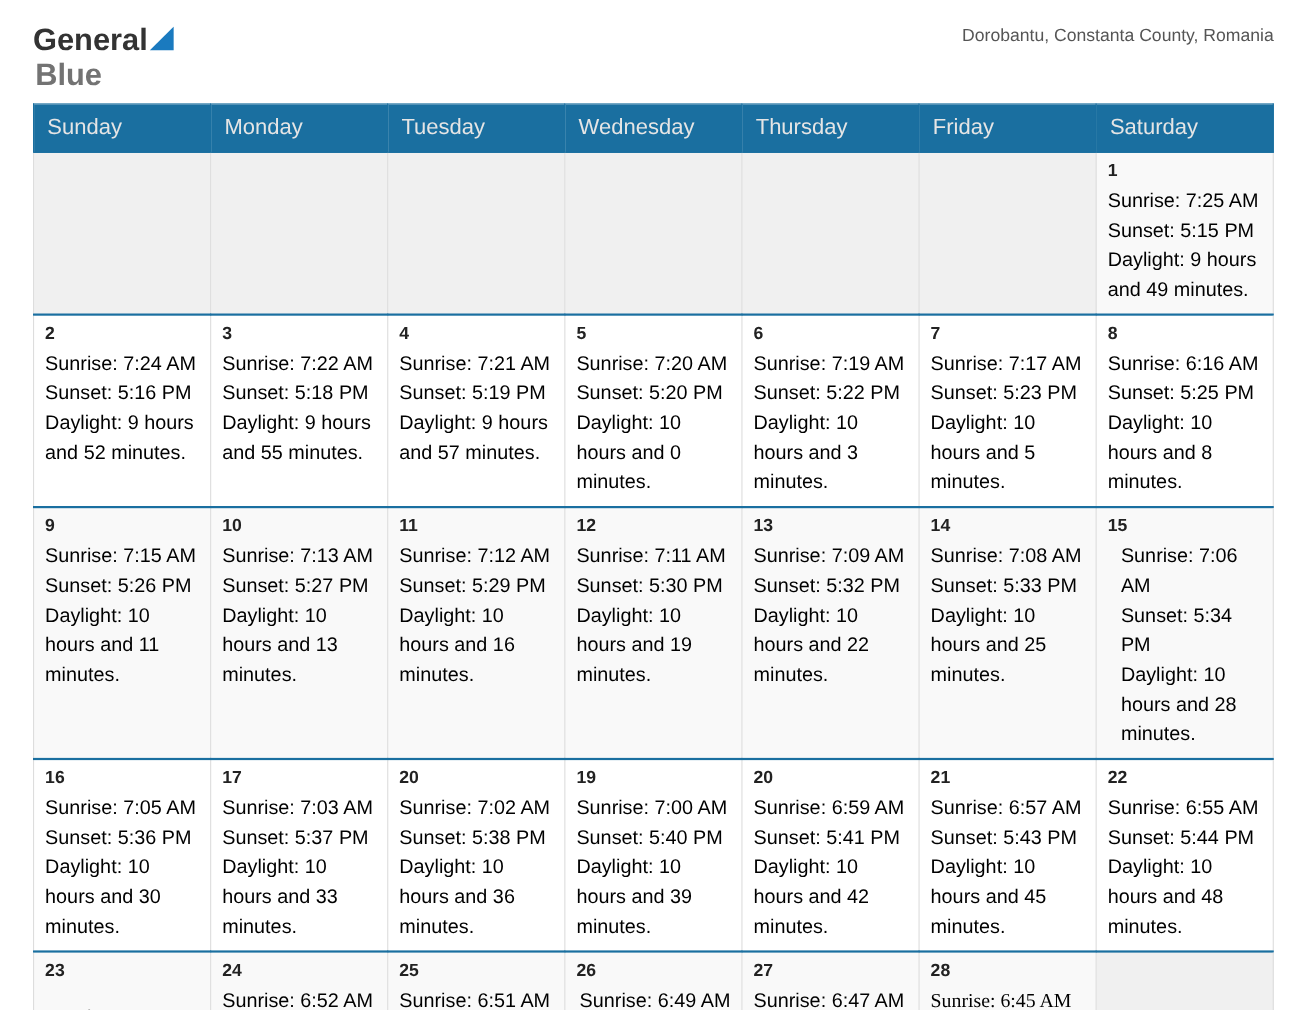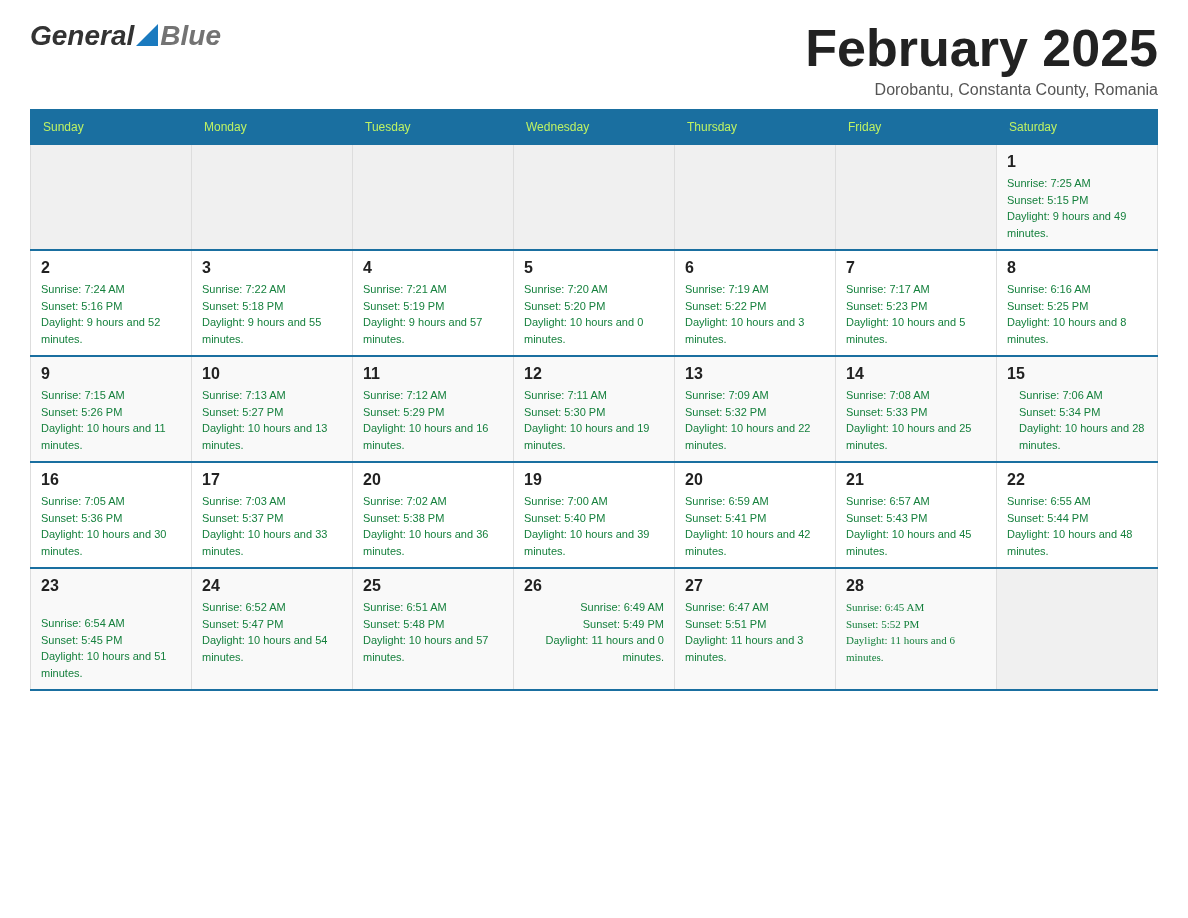--- a/index.html
+++ b/index.html
@@ -21,22 +21,21 @@
       font-weight: bold;
       color: #333;
     }
     .logo-text-blue {
       font-size: 28px;
       font-weight: bold;
       color: #737373;
     }
     .logo-wrapper {
       display: flex;
-      flex-direction: row;
-      font-style: italic;
+      flex-direction: column;
     }
     .logo-top {
       display: flex;
       align-items: center;
     }
     .logo-bottom {
       display: flex;
       align-items: center;
       margin-left: 2px;
     }
@@ -56,24 +55,24 @@
     }
     .calendar {
       width: 100%;
       border-collapse: collapse;
       margin-top: 10px;
     }
     .calendar thead tr {
       background-color: #1a6fa0;
     }
     .calendar thead th {
-      color: #bef264;
+      color: #e5e5e5;
       padding: 10px 12px;
       text-align: left;
-      font-size: 12px;
+      font-size: 20px;
       font-weight: normal;
       border: 1px solid #1a6fa0;
     }
     .calendar tbody tr {
       border-bottom: 2px solid #1a6fa0;
     }
     .calendar tbody td {
       vertical-align: top;
       padding: 8px 10px;
       border-right: 1px solid #ddd;
@@ -91,22 +90,22 @@
       background: #fff;
     }
     .day-number {
       font-size: 16px;
       font-weight: bold;
       color: #222;
       margin-bottom: 4px;
       display: block;
     }
     .day-info {
-      font-size: 11px;
-      color: #15803d;
+      font-size: 18px;
+      color: #000000;
       line-height: 1.5;
     }
     .empty-cell {
       background: #f0f0f0 !important;
     }
   </style>
 </head>
 <body>
 
 <div class="header">
@@ -115,21 +114,20 @@
       <span class="logo-text-general">General</span>
       <svg width="22" height="22" viewBox="0 0 22 22" style="margin-left:2px;margin-top:-2px;">
         <polygon points="0,22 22,22 22,0" fill="#1a7abf"></polygon>
       </svg>
     </div>
     <div class="logo-bottom">
       <span class="logo-text-blue">Blue</span>
     </div>
   </div>
   <div class="title-section">
-    <div class="month-title">February 2025</div>
     <div class="location-title">Dorobantu, Constanta County, Romania</div>
   </div>
 </div>
 
 <table class="calendar">
   <thead>
     <tr>
     <th>Sunday</th>
         <th>Monday</th>
         <th>Tuesday</th>

